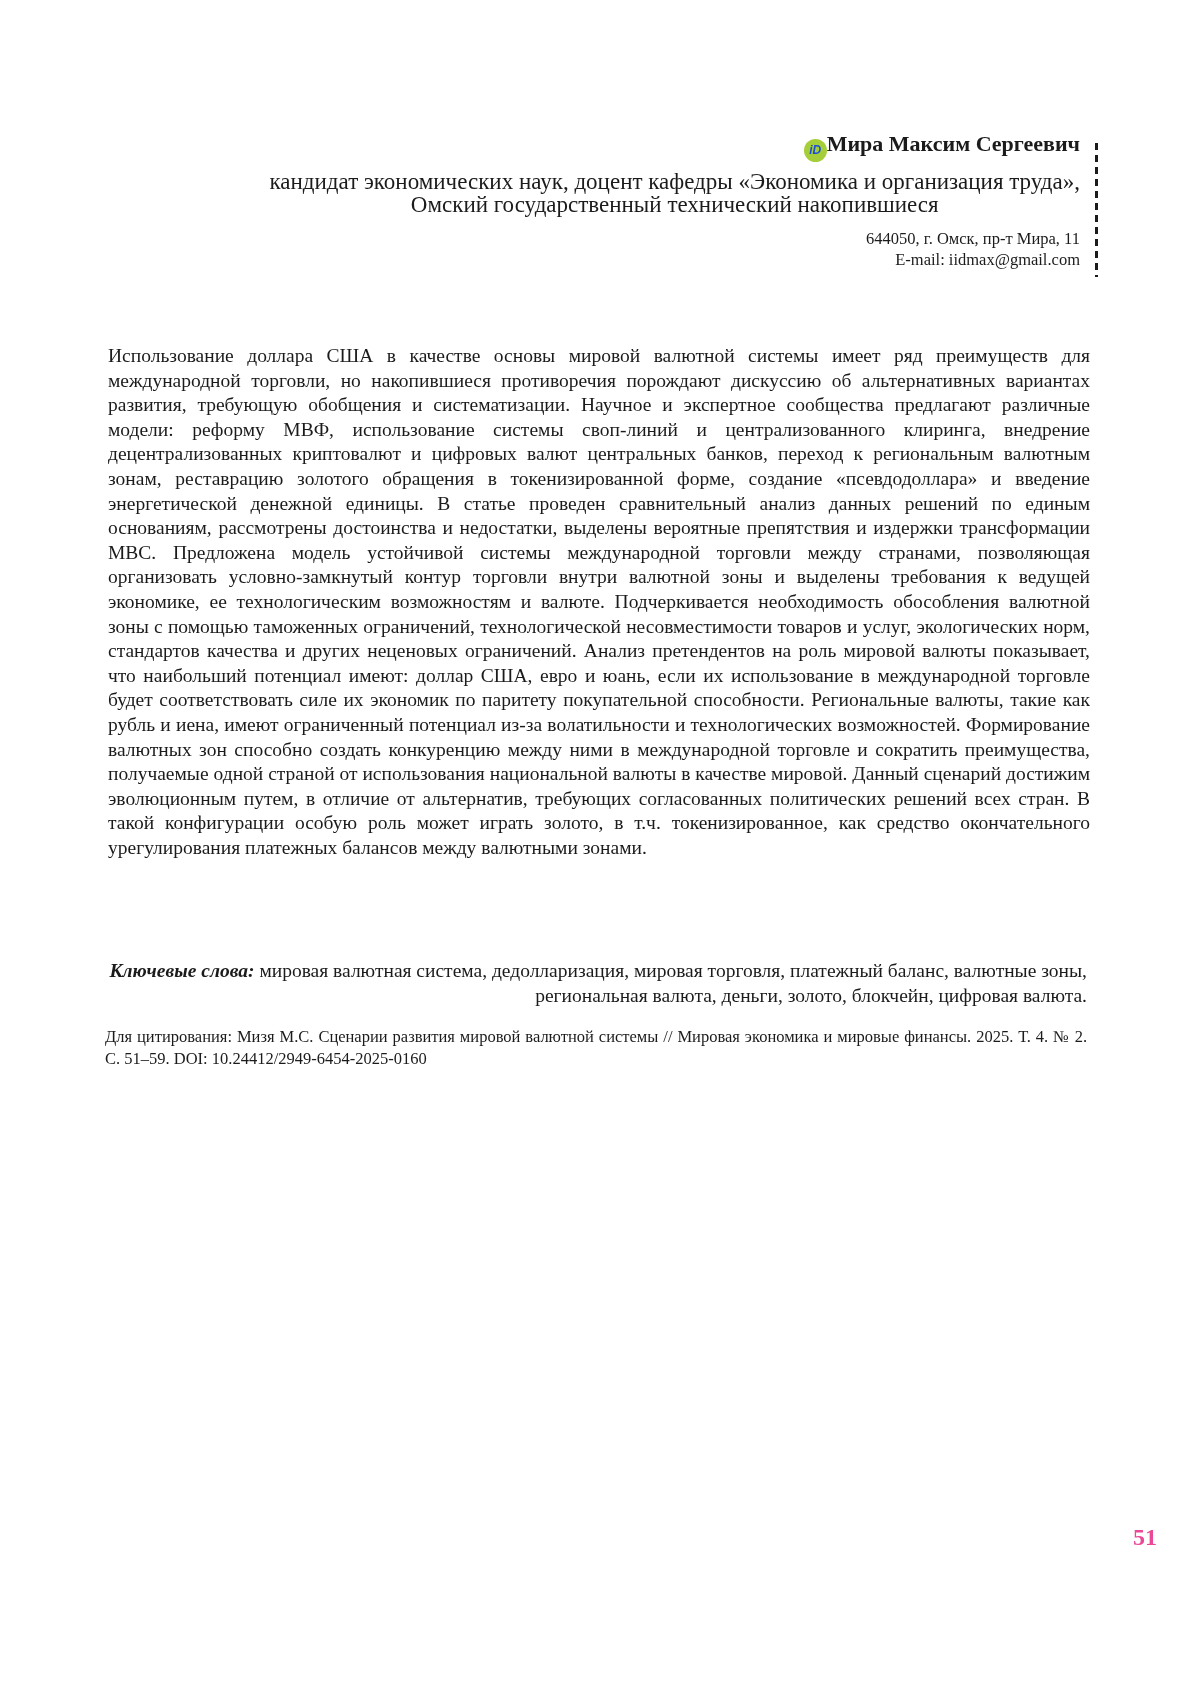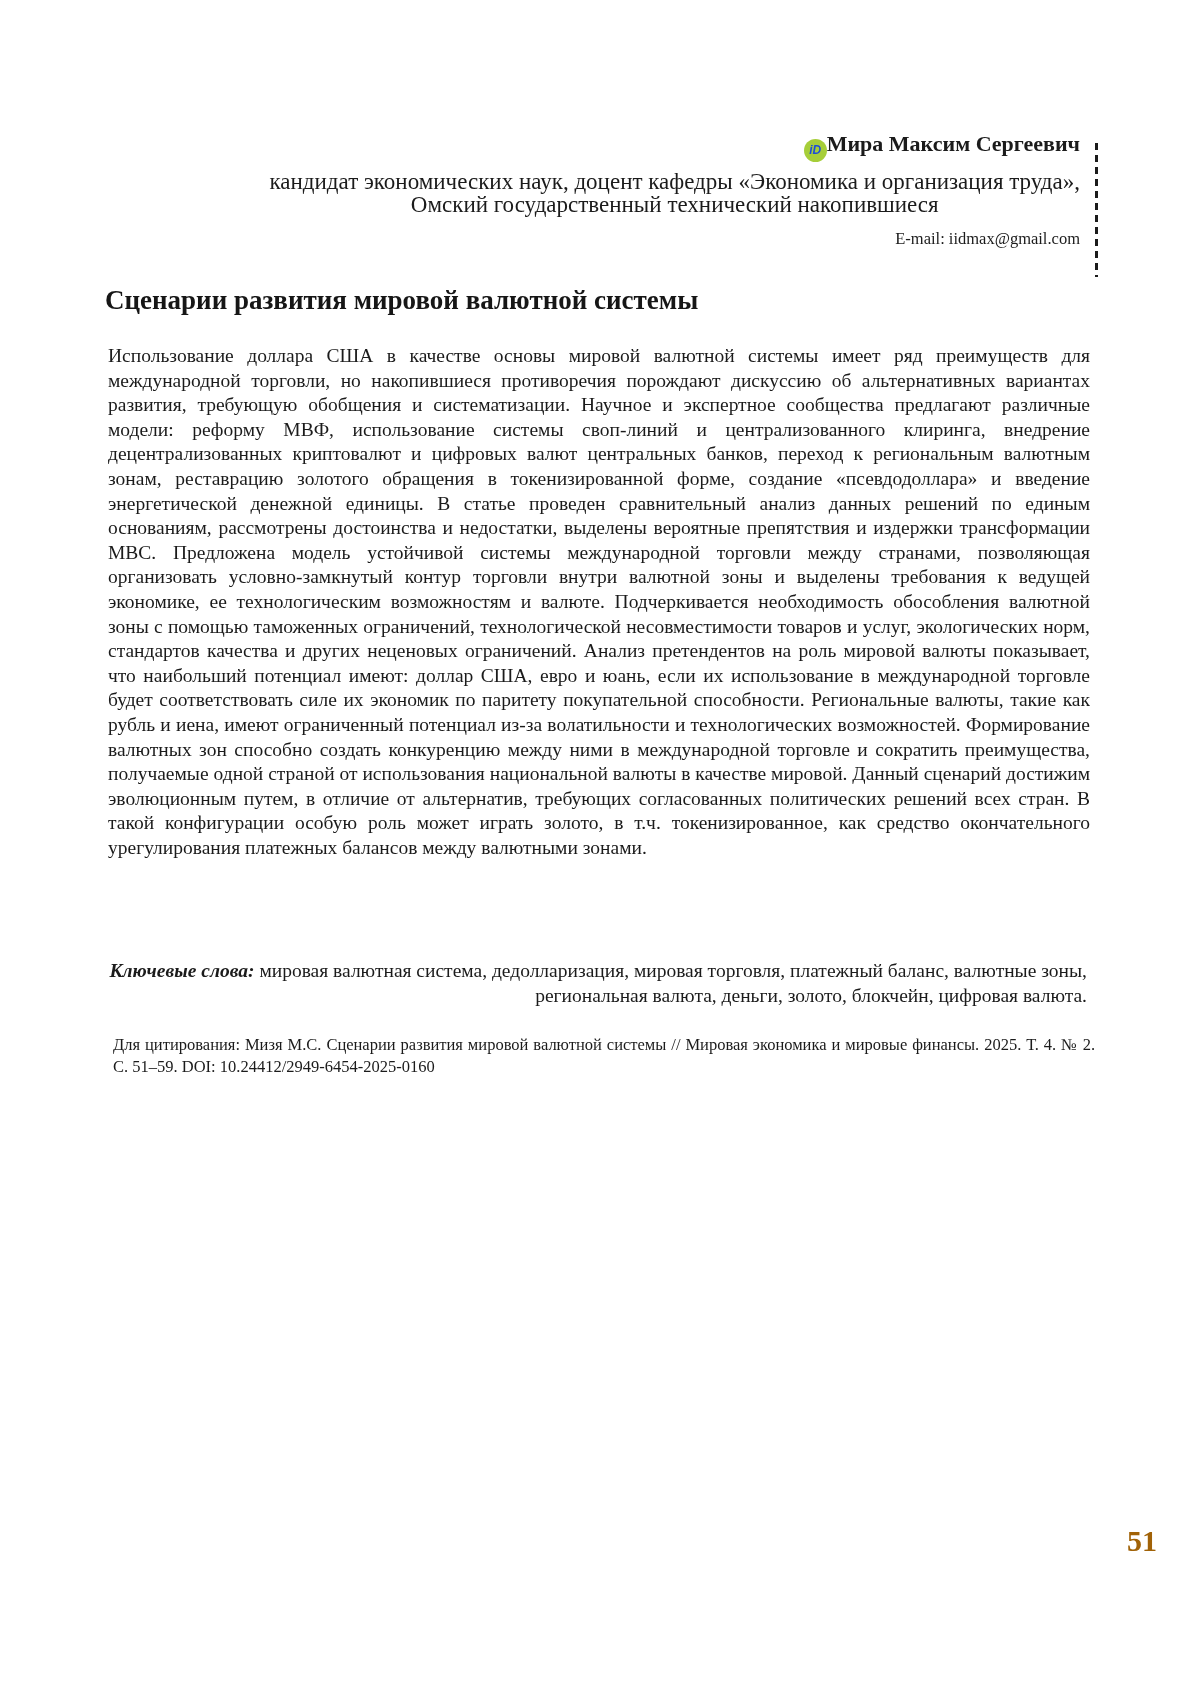--- a/index.html
+++ b/index.html
@@ -97,55 +97,55 @@
     font-size: 19.5px;
     line-height: 24.6px;
     text-align: right;
   }
   .kw-label { font-weight: bold; font-style: italic; }
   .citation {
     position: absolute;
     left: 105px;
     top: 1026px;
     width: 982px;
-    margin: 8px;
+    margin: 0;
     font-size: 16.5px;
     line-height: 21.5px;
     text-align: justify;
   }
 
   
   .page-number {
     position: absolute;
     top: 1524px;
     right: 43px;
-    font-size: 30px;
+    font-size: 24px;
     font-weight: bold;
-    color: #a16207;
+    color: #ec4899;
   }
 </style>
 </head>
 <body>
 
 <div class="page">
 
   <div class="dashed-rule"></div>
 
   <header class="author-block">
     <div class="author-line">
       <span class="orcid-icon">iD</span><span>Мира Максим Сергеевич</span>
     </div>
     <div class="affil-line">кандидат экономических наук, доцент кафедры «Экономика и организация труда»,</div>
     <div class="affil-line">Омский государственный технический накопившиеся</div>
     <div class="contact-block">
+      <div class="contact-line">644050, г. Омск, пр-т Мира, 11</div>
       <div class="contact-line">E-mail: iidmax@gmail.com</div>
     </div>
   </header>
 
-  <h1 class="article-title">Сценарии развития мировой валютной системы</h1>
 
   <p class="abstract">Использование доллара США в качестве основы мировой валютной системы имеет ряд преимуществ для международной торговли, но накопившиеся противоречия порождают дискуссию об альтернативных вариантах развития, требующую обобщения и систематизации. Научное и экспертное сообщества предлагают различные модели: реформу МВФ, использование системы своп-линий и централизованного клиринга, внедрение децентрализованных криптовалют и цифровых валют центральных банков, переход к региональным валютным зонам, реставрацию золотого обращения в токенизированной форме, создание «псевдодоллара» и введение энергетической денежной единицы. В статье проведен сравнительный анализ данных решений по единым основаниям, рассмотрены достоинства и недостатки, выделены вероятные препятствия и издержки трансформации МВС. Предложена модель устойчивой системы международной торговли между странами, позволяющая организовать условно-замкнутый контур торговли внутри валютной зоны и выделены требования к ведущей экономике, ее технологическим возможностям и валюте. Подчеркивается необходимость обособления валютной зоны с помощью таможенных ограничений, технологической несовместимости товаров и услуг, экологических норм, стандартов качества и других неценовых ограничений. Анализ претендентов на роль мировой валюты показывает, что наибольший потенциал имеют: доллар США, евро и юань, если их использование в международной торговле будет соответствовать силе их экономик по паритету покупательной способности. Региональные валюты, такие как рубль и иена, имеют ограниченный потенциал из-за волатильности и технологических возможностей. Формирование валютных зон способно создать конкуренцию между ними в международной торговле и сократить преимущества, получаемые одной страной от использования национальной валюты в качестве мировой. Данный сценарий достижим эволюционным путем, в отличие от альтернатив, требующих согласованных политических решений всех стран. В такой конфигурации особую роль может играть золото, в т.ч. токенизированное, как средство окончательного урегулирования платежных балансов между валютными зонами.</p>
 
   <p class="keywords">
     <span class="kw-label">Ключевые слова:</span>
     <span>мировая валютная система, дедолларизация, мировая торговля, платежный баланс, валютные зоны, региональная валюта, деньги, золото, блокчейн, цифровая валюта.</span>
   </p>
 
   <p class="citation">
     <span>Для цитирования:</span>

